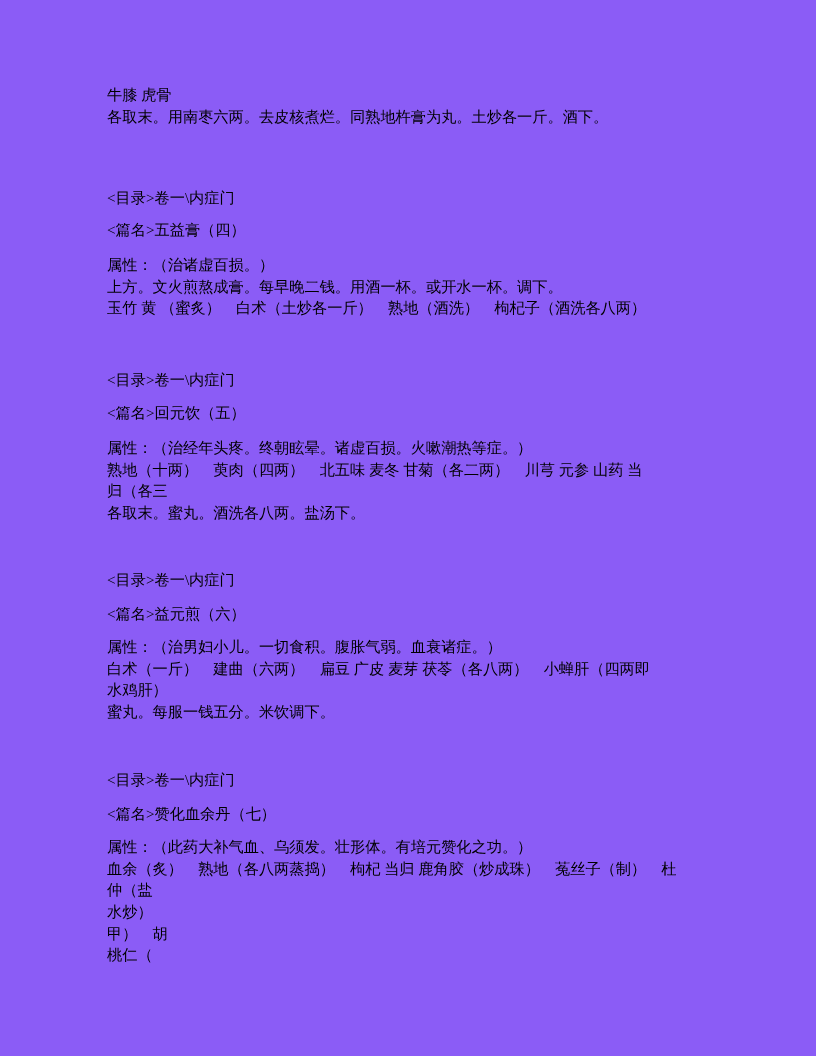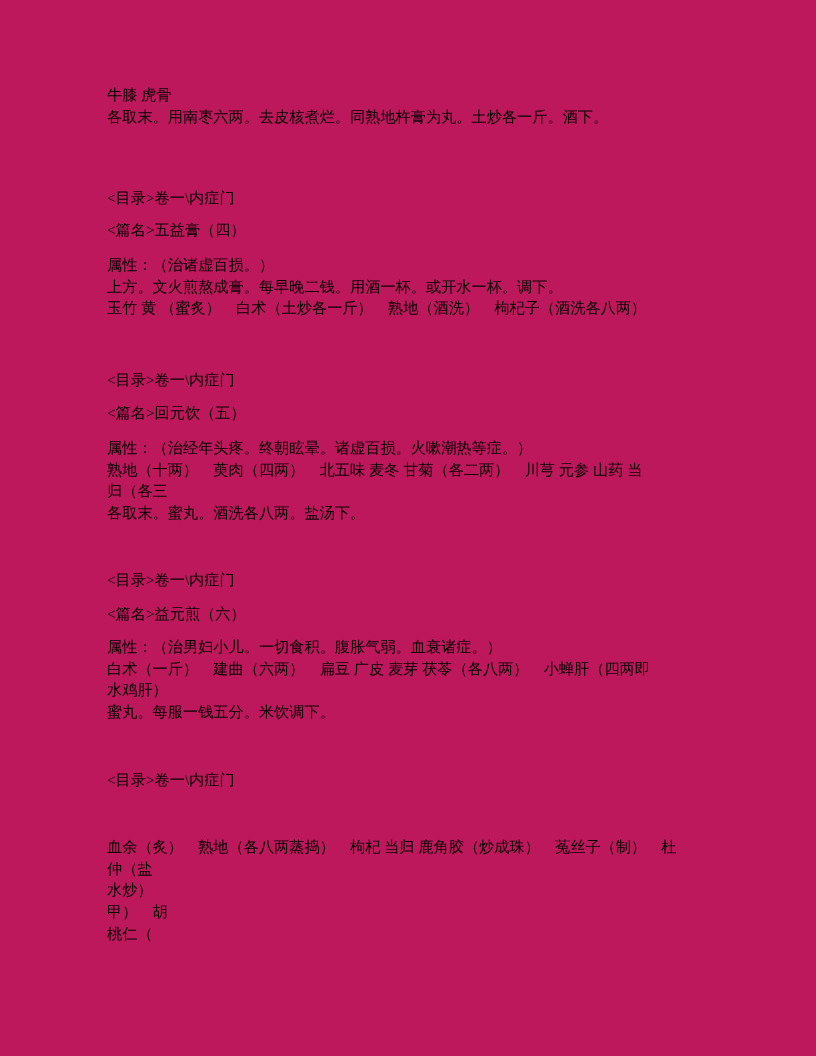--- a/index.html
+++ b/index.html
@@ -4,21 +4,21 @@
 <style>
   html, body {
     margin: 0;
     padding: 0;
     background: #ffffff;
   }
   .page {
     position: relative;
     width: 816px;
     height: 1056px;
-    background: #be185d;
+    background: #8b5cf6;
     overflow: hidden;
     font-family: "Liberation Serif", "DejaVu Serif", serif;
     color: #000000;
   }
   .block {
     position: absolute;
     left: 107px;
     width: 690px;
   }
   .line {
@@ -79,22 +79,26 @@
     <div class="line">属性：（治男妇小儿。一切食积。腹胀气弱。血衰诸症。）</div>
     <div class="line">白术（一斤）　建曲（六两）　扁豆 广皮 麦芽 茯苓（各八两）　小蝉肝（四两即</div>
     <div class="line">水鸡肝）</div>
     <div class="line">蜜丸。每服一钱五分。米饮调下。</div>
   </div>
 
   <div class="block" style="top:769px">
     <div class="line">&lt;目录&gt;卷一\内症门</div>
   </div>
 
+  <div class="block" style="top:803px">
+    <div class="line">&lt;篇名&gt;赞化血余丹（七）</div>
+  </div>
 
   <div class="block" style="top:836px">
+    <div class="line">属性：（此药大补气血、乌须发。壮形体。有培元赞化之功。）</div>
     <div class="line">血余（炙）　熟地（各八两蒸捣）　枸杞 当归 鹿角胶（炒成珠）　菟丝子（制）　杜</div>
     <div class="line">仲（盐</div>
     <div class="line">水炒）</div>
     <div class="line">甲）　胡</div>
     <div class="line">桃仁（</div>
   </div>
 
 </div>
 
 </body></html>

